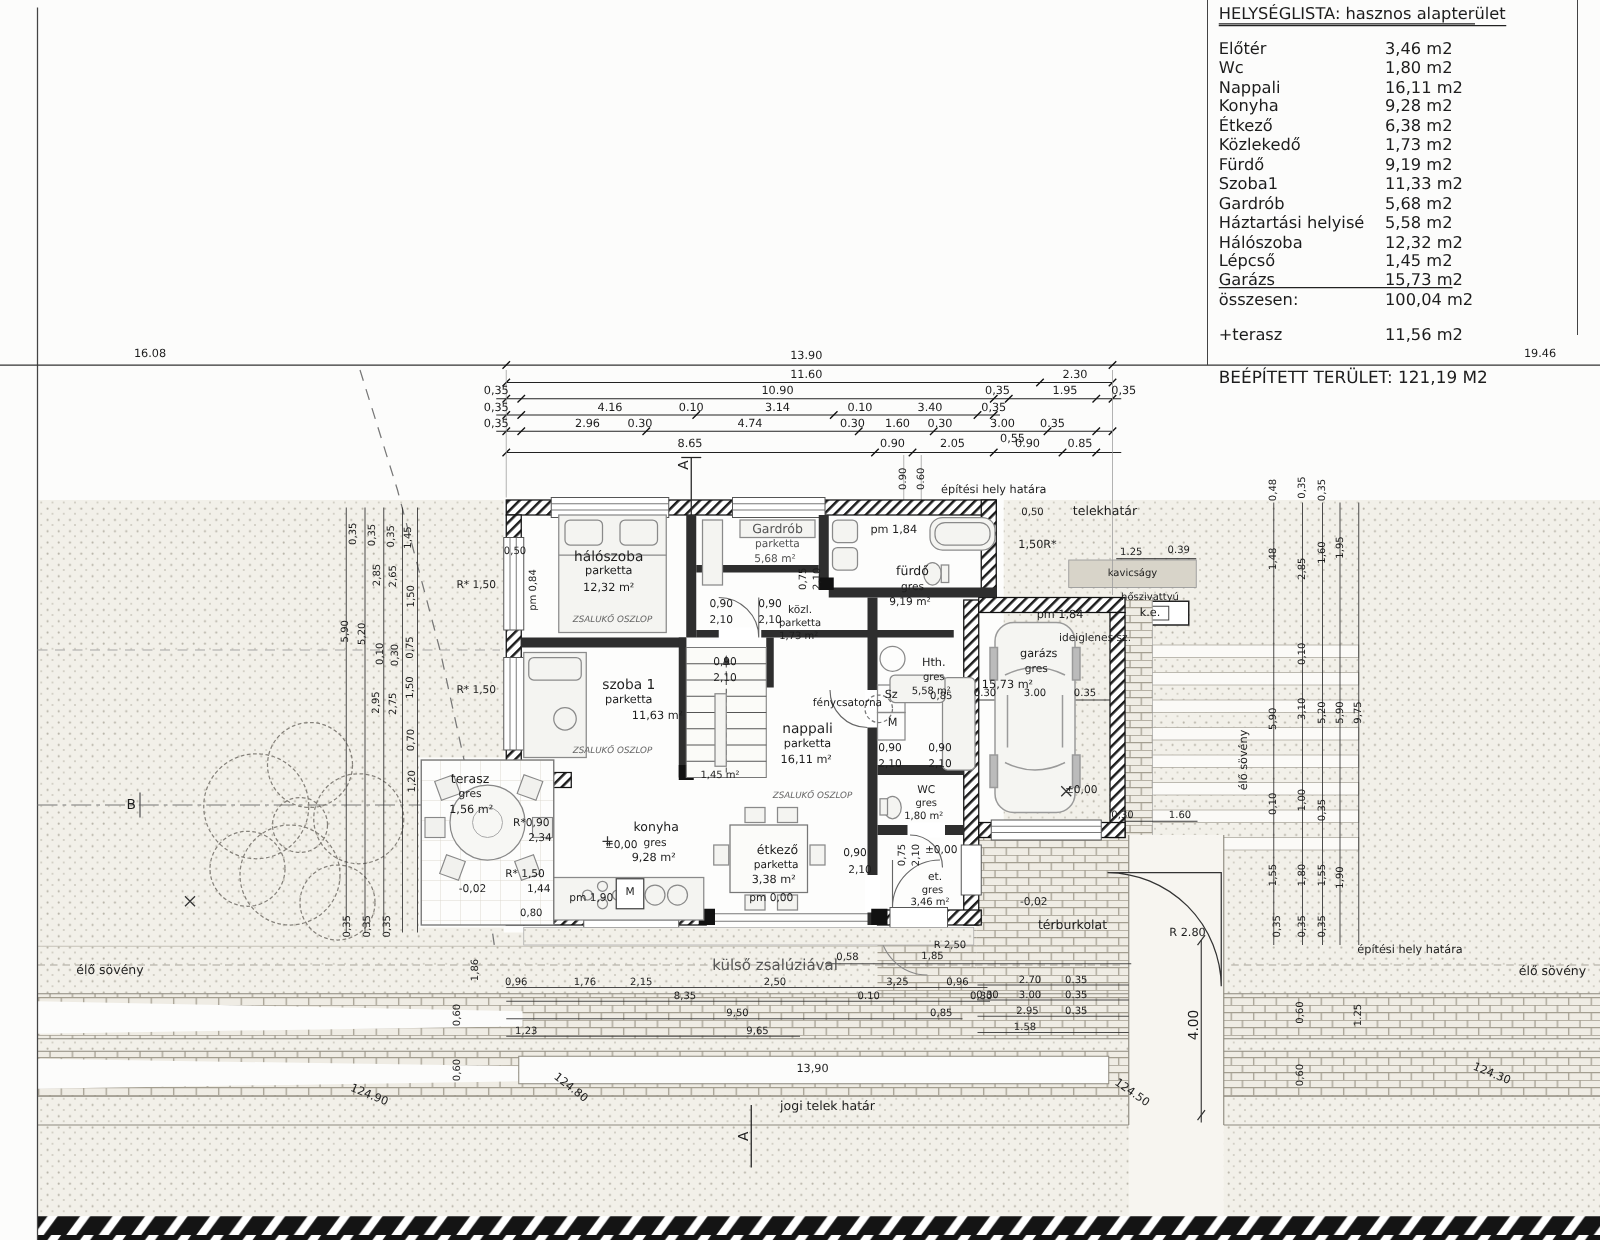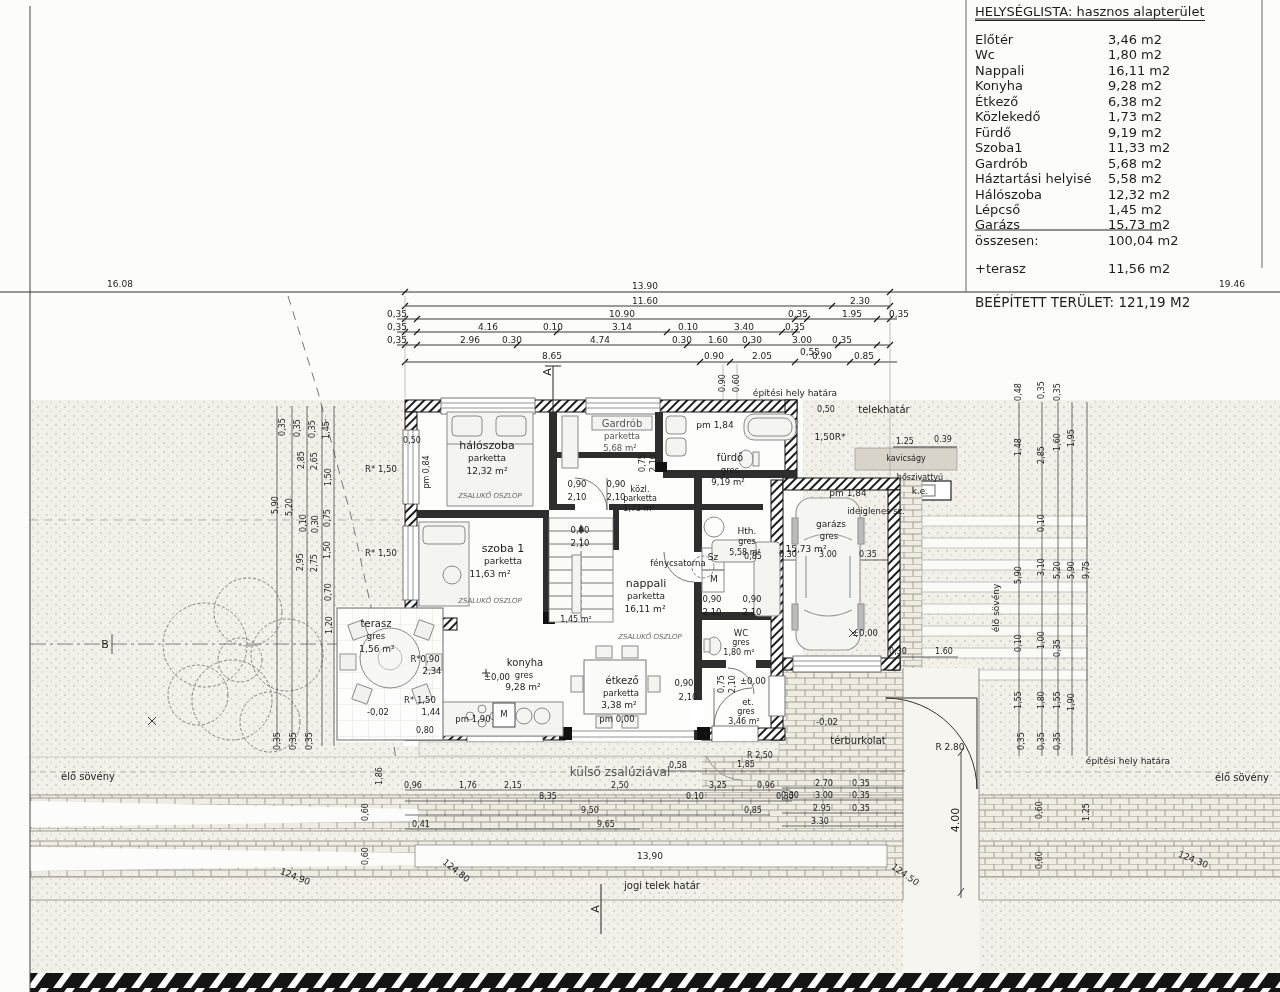--- a/index.html
+++ b/index.html
@@ -456,21 +456,21 @@
   <span class="lb s85 gray" style="left:622px;top:436px">parketta</span>
   <span class="lb s85 gray" style="left:620px;top:448px">5,68 m²</span>
   <span class="lb s10" style="left:730px;top:458px">fürdő</span>
   <span class="lb s85" style="left:730px;top:470px">gres</span>
   <span class="lb s85" style="left:728px;top:482px">9,19 m²</span>
   <span class="lb s85" style="left:640px;top:489px">közl.</span>
   <span class="lb s8" style="left:640px;top:499px">parketta</span>
   <span class="lb s8" style="left:639px;top:509px">1,73 m²</span>
   <span class="lb s11" style="left:503px;top:548px">szoba 1</span>
   <span class="lb s9" style="left:503px;top:561px">parketta</span>
-  <span class="lb s9" style="left:490px;top:574px">11,63 m²</span>
+  <span class="lb s9" style="left:526px;top:574px">11,63 m²</span>
   <span class="lb s11" style="left:646px;top:583px">nappali</span>
   <span class="lb s9" style="left:646px;top:596px">parketta</span>
   <span class="lb s9" style="left:645px;top:609px">16,11 m²</span>
   <span class="lb s85" style="left:678px;top:563px">fénycsatorna</span>
   <span class="lb s9" style="left:747px;top:531px">Hth.</span>
   <span class="lb s8" style="left:747px;top:542px">gres</span>
   <span class="lb s8" style="left:745px;top:553px">5,58 m²</span>
   <span class="lb s9" style="left:848px;top:493px">pm 1,84</span>
   <span class="lb s85" style="left:876px;top:511px">ideiglenes sz.</span>
   <span class="lb s9" style="left:831px;top:524px">garázs</span>
@@ -549,31 +549,31 @@
   <span class="lb s8" style="left:468px;top:786px">1,76</span>
   <span class="lb s8" style="left:513px;top:786px">2,15</span>
   <span class="lb s8" style="left:620px;top:786px">2,50</span>
   <span class="lb s8" style="left:718px;top:786px">3,25</span>
   <span class="lb s8" style="left:766px;top:786px">0,96</span>
   <span class="lb s8" style="left:548px;top:797px">8,35</span>
   <span class="lb s8" style="left:695px;top:797px">0.10</span>
   <span class="lb s8" style="left:785px;top:797px">0,30</span>
   <span class="lb s8" style="left:590px;top:811px">9,50</span>
   <span class="lb s8" style="left:753px;top:811px">0,85</span>
-  <span class="lb s8" style="left:421px;top:825px">0,41</span>
+  <span class="lb s8" style="left:421px;top:825px">1,23</span>
   <span class="lb s8" style="left:606px;top:825px">9,65</span>
   <span class="lb s9" style="left:650px;top:856px">13,90</span>
   <span class="lb s8" style="left:824px;top:784px">2.70</span>
   <span class="lb s8" style="left:861px;top:784px">0.35</span>
   <span class="lb s8" style="left:790px;top:796px">0.30</span>
   <span class="lb s8" style="left:824px;top:796px">3.00</span>
   <span class="lb s8" style="left:861px;top:796px">0.35</span>
   <span class="lb s8" style="left:822px;top:809px">2.95</span>
   <span class="lb s8" style="left:861px;top:809px">0.35</span>
-  <span class="lb s8" style="left:820px;top:822px">3.30</span>
+  <span class="lb s8" style="left:820px;top:822px">1.58</span>
 </div>
 
 <div>
   <span class="lb s8 rot" style="left:283px;top:427px">0,35</span>
   <span class="lb s8 rot" style="left:298px;top:428px">0,35</span>
   <span class="lb s8 rot" style="left:313px;top:429px">0,35</span>
   <span class="lb s8 rot" style="left:327px;top:430px">1,45</span>
   <span class="lb s8 rot" style="left:302px;top:460px">2,85</span>
   <span class="lb s8 rot" style="left:315px;top:461px">2,65</span>
   <span class="lb s8 rot" style="left:329px;top:477px">1,50</span>

